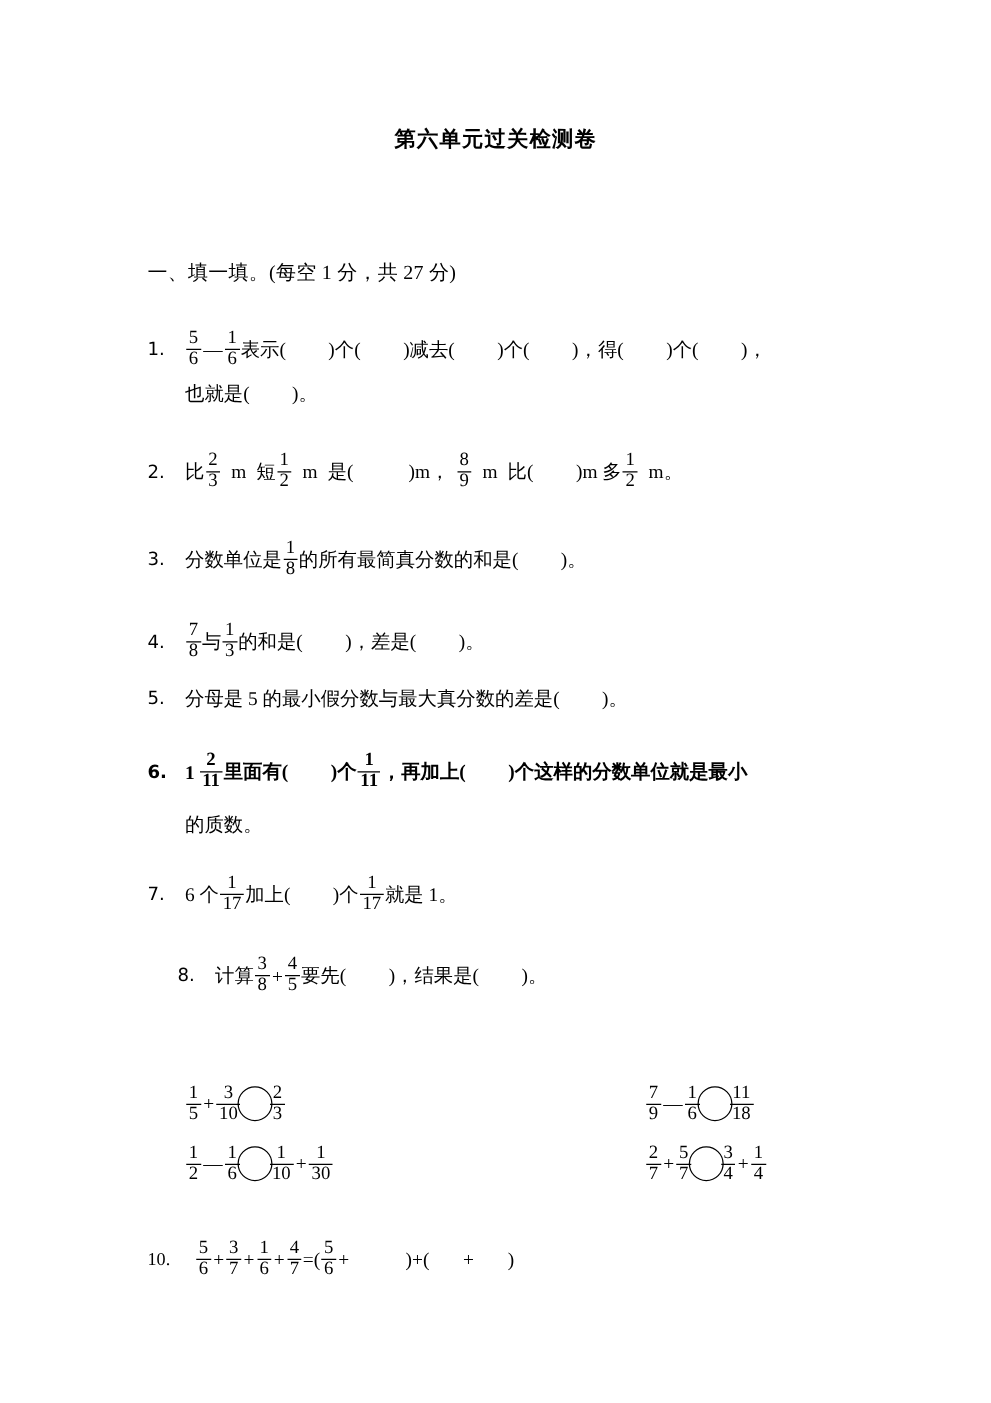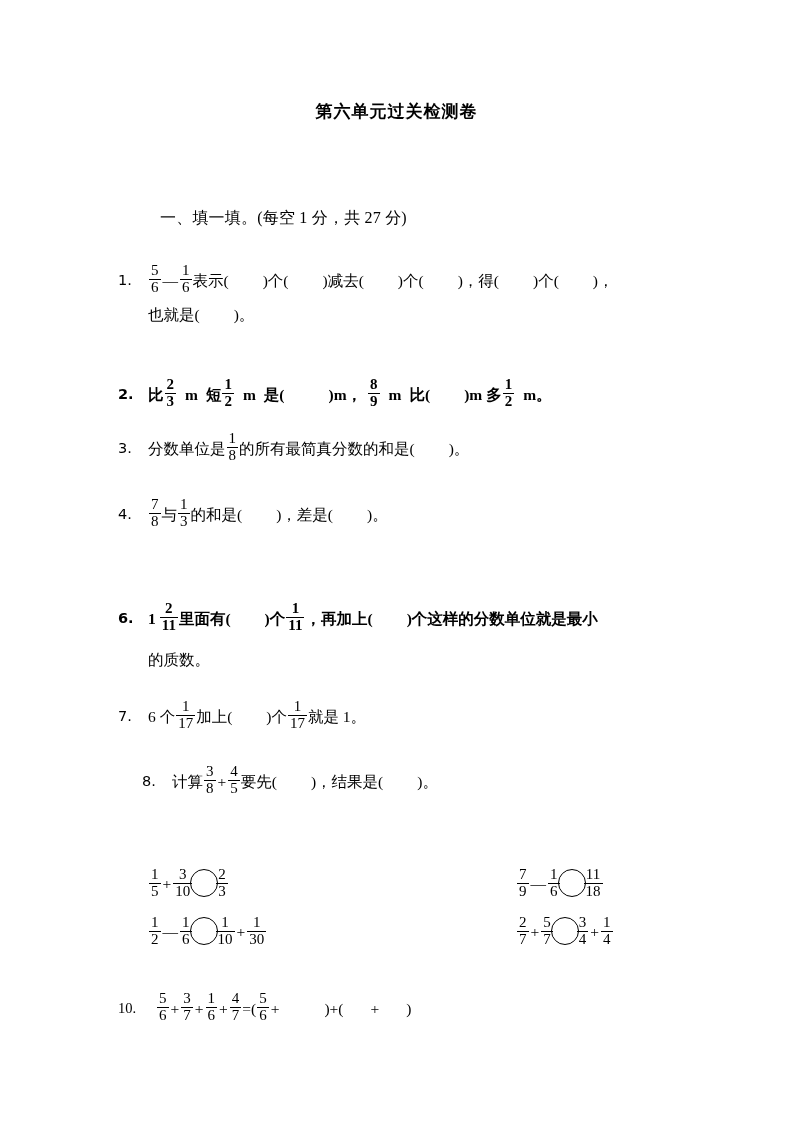--- a/index.html
+++ b/index.html
@@ -35,21 +35,20 @@
     letter-spacing: 1px;
   }
 
   
   .section-head {
     position: absolute;
     left: 118px;
     top: 208px;
     font-size: 16px;
     letter-spacing: 0.2px;
-    margin-left: 42px;
   }
 
   
   .q {
     position: absolute;
     left: 118px;
     font-size: 15.5px;
     line-height: 1;
     white-space: nowrap;
   }
@@ -142,32 +141,35 @@
 
   <div class="section-head">一、填一填。(每空 1 分，共 27 分)</div>
 
   <div class="q" style="top:264px;">
     <span class="q-num">1.</span><span class="q-body"><span class="frac"><span class="num">5</span><span class="den">6</span></span><span class="op">—</span><span class="frac"><span class="num">1</span><span class="den">6</span></span><span class="txt">表示(</span><span class="gap-m"></span><span class="txt">)个(</span><span class="gap-m"></span><span class="txt">)减去(</span><span class="gap-m"></span><span class="txt">)个(</span><span class="gap-m"></span><span class="txt">)，得(</span><span class="gap-m"></span><span class="txt">)个(</span><span class="gap-m"></span><span class="txt">)，</span></span>
   </div>
   <div class="cont" style="top:305px;">
     <span class="txt">也就是(</span><span class="gap-m"></span><span class="txt">)。</span>
   </div>
 
-  <div class="q" style="top:378px;font-weight:bold;">
+  <div class="q" style="top:362px;">
     <span class="q-num">2.</span><span class="q-body"><span class="txt">比</span><span class="frac"><span class="num">2</span><span class="den">3</span></span><span class="sp-w"></span><span class="txt">m</span><span class="sp-w"></span><span class="txt">短</span><span class="frac"><span class="num">1</span><span class="den">2</span></span><span class="sp-w"></span><span class="txt">m</span><span class="sp-w"></span><span class="txt">是(</span><span class="gap-l"></span><span class="txt">)m，</span><span class="sp"></span><span class="frac"><span class="num">8</span><span class="den">9</span></span><span class="sp-w"></span><span class="txt">m</span><span class="sp-w"></span><span class="txt">比(</span><span class="gap-m"></span><span class="txt">)m 多</span><span class="frac"><span class="num">1</span><span class="den">2</span></span><span class="sp-w"></span><span class="txt">m。</span></span>
   </div>
 
   <div class="q" style="top:432px;text-decoration:underline;">
     <span class="q-num">3.</span><span class="q-body"><span class="txt">分数单位是</span><span class="frac"><span class="num">1</span><span class="den">8</span></span><span class="txt">的所有最简真分数的和是(</span><span class="gap-m"></span><span class="txt">)。</span></span>
   </div>
 
   <div class="q" style="top:498px;">
     <span class="q-num">4.</span><span class="q-body"><span class="frac"><span class="num">7</span><span class="den">8</span></span><span class="txt">与</span><span class="frac"><span class="num">1</span><span class="den">3</span></span><span class="txt">的和是(</span><span class="gap-m"></span><span class="txt">)，差是(</span><span class="gap-m"></span><span class="txt">)。</span></span>
   </div>
 
+  <div class="q" style="top:551px;">
+    <span class="q-num">5.</span><span class="q-body"><span class="txt">分母是 5 的最小假分数与最大真分数的差是(</span><span class="gap-m"></span><span class="txt">)。</span></span>
+  </div>
 
   <div class="q" style="top:602px;font-weight:bold;">
     <span class="q-num">6.</span><span class="q-body"><span class="mixed-int">1</span><span class="frac"><span class="num">2</span><span class="den">11</span></span><span class="txt">里面有(</span><span class="gap-m"></span><span class="txt">)个</span><span class="frac"><span class="num">1</span><span class="den">11</span></span><span class="txt">，再加上(</span><span class="gap-m"></span><span class="txt">)个这样的分数单位就是最小</span></span>
   </div>
   <div class="cont" style="top:650px;">
     <span class="txt">的质数。</span>
   </div>
 
   <div class="q" style="top:700px;">
     <span class="q-num">7.</span><span class="q-body"><span class="txt">6 个</span><span class="frac"><span class="num">1</span><span class="den">17</span></span><span class="txt">加上(</span><span class="gap-m"></span><span class="txt">)个</span><span class="frac"><span class="num">1</span><span class="den">17</span></span><span class="txt">就是 1。</span></span>

